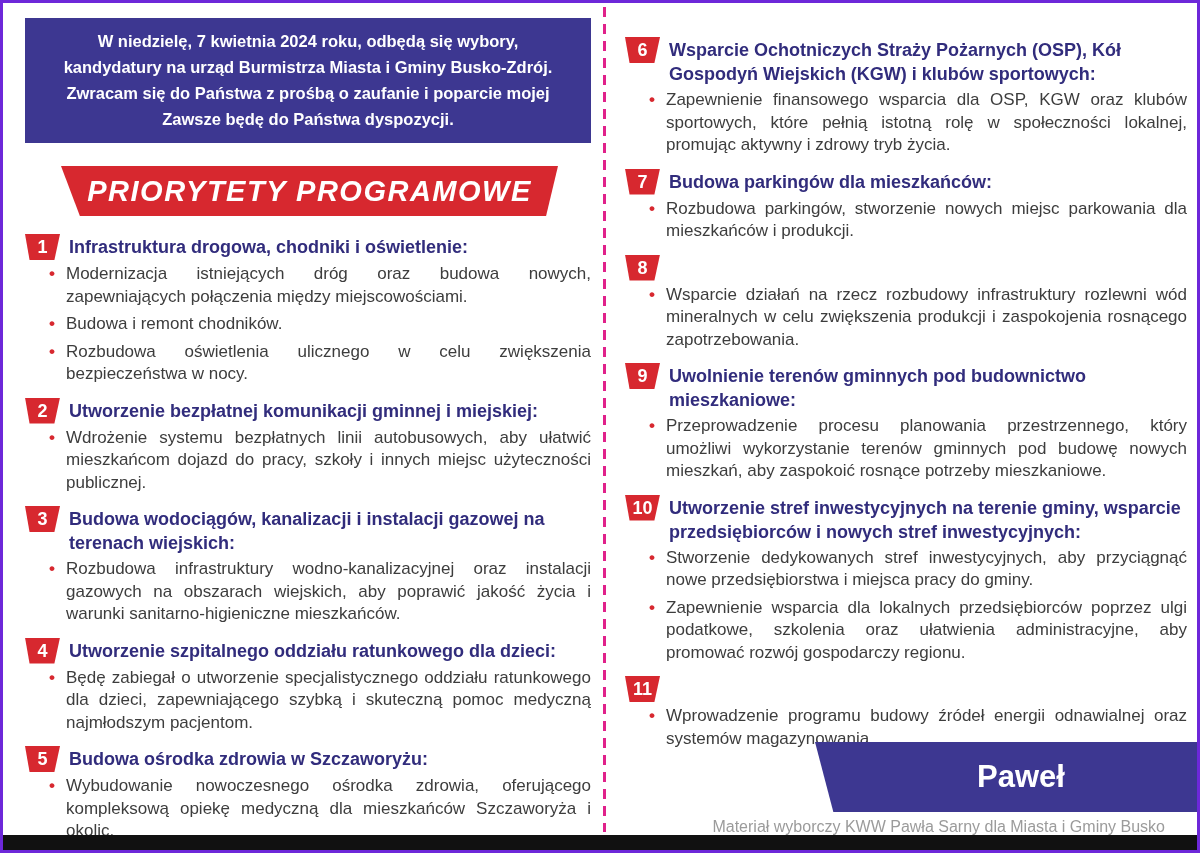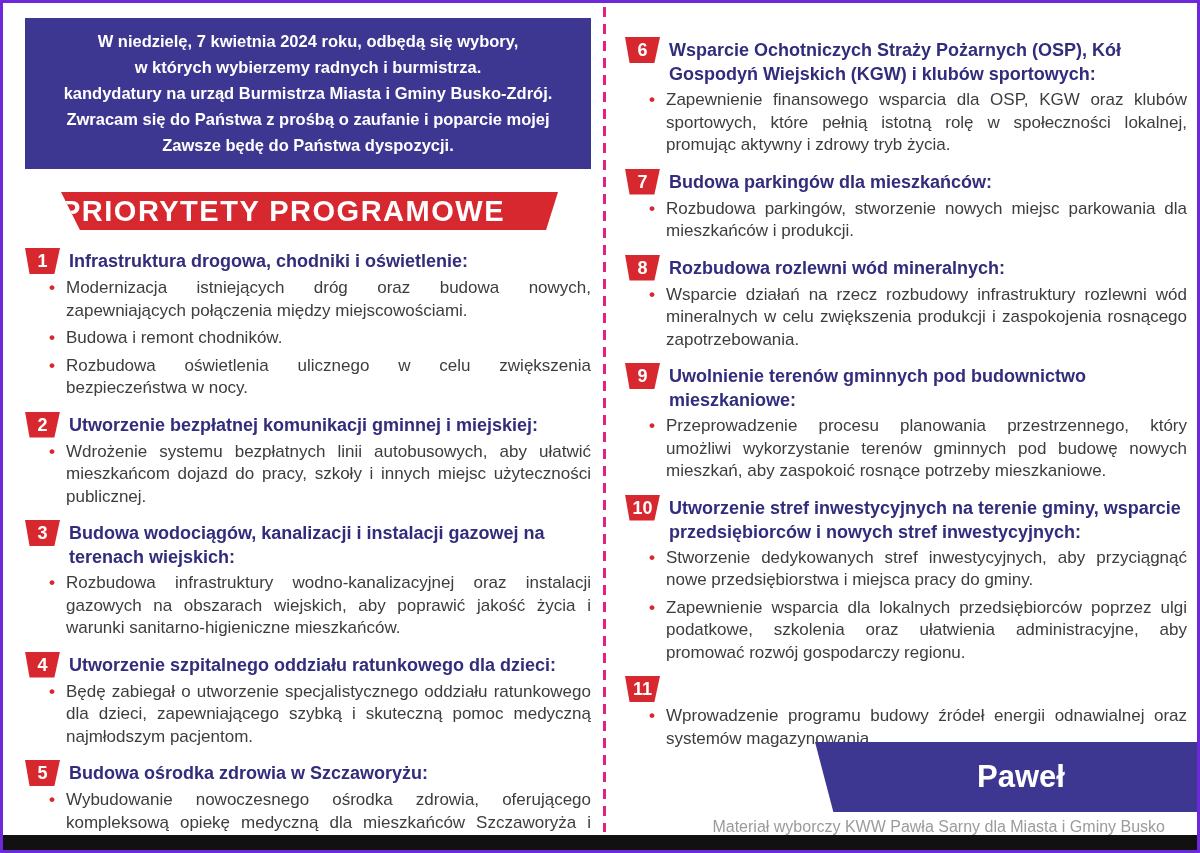--- a/index.html
+++ b/index.html
@@ -41,24 +41,24 @@
     font-weight:bold;
     font-size:16.5px;
     line-height:26px;
     text-align:center;
     padding:10px 6px 11px 6px;
     width:566px;
   }
   
   .section-banner{
     margin:23px 0 18px 36px;
-    width:497px;height:38px;
+    width:497px;height:50px;
     background:var(--red);
     clip-path:polygon(0 0,100% 0,97.6% 100%,3.8% 100%);
-    display:flex;align-items:center;
+    display:flex;align-items:center;justify-content:center;font-style:italic;
   }
   .section-banner span{
     color:#fff;font-weight:bold;font-size:29px;letter-spacing:1.5px;
     white-space:nowrap;
   }
   
   .item{margin-bottom:12px;}
   .item-head{display:flex;align-items:flex-start;gap:9px;}
   .badge{
     flex:0 0 auto;
@@ -119,21 +119,20 @@
   }
 </style>
 </head>
 <body>
 
 <div class="page">
 
   <div class="col-left">
     <div class="intro">
       <div>W niedzielę, 7 kwietnia 2024 roku, odbędą się wybory,</div>
-      <div>w których wybierzemy radnych i burmistrza.</div>
       <div>kandydatury na urząd Burmistrza Miasta i Gminy Busko-Zdrój.</div>
       <div>Zwracam się do Państwa z prośbą o zaufanie i poparcie mojej</div>
       <div>Zawsze będę do Państwa dyspozycji.</div>
     </div>
 
     <div class="section-banner">
       <span>PRIORYTETY PROGRAMOWE</span>
     </div>
 
     <div id="items-left">
@@ -256,21 +255,20 @@
     <span class="bullet-text">Rozbudowa parkingów, stworzenie nowych miejsc parkowania dla mieszkańców i produkcji.</span>
   </li>
 </ul>
   </div>
 
   <div class="item">
     <div class="item-head">
       <span class="badge">
         <span>8</span>
       </span>
-      <span class="item-title">Rozbudowa rozlewni wód mineralnych:</span>
     </div>
     <ul class="bullets">
   <li>
     <span class="dot">•</span>
     <span class="bullet-text">Wsparcie działań na rzecz rozbudowy infrastruktury rozlewni wód mineralnych w celu zwiększenia produkcji i zaspokojenia rosnącego zapotrzebowania.</span>
   </li>
 </ul>
   </div>
 
   <div class="item">

